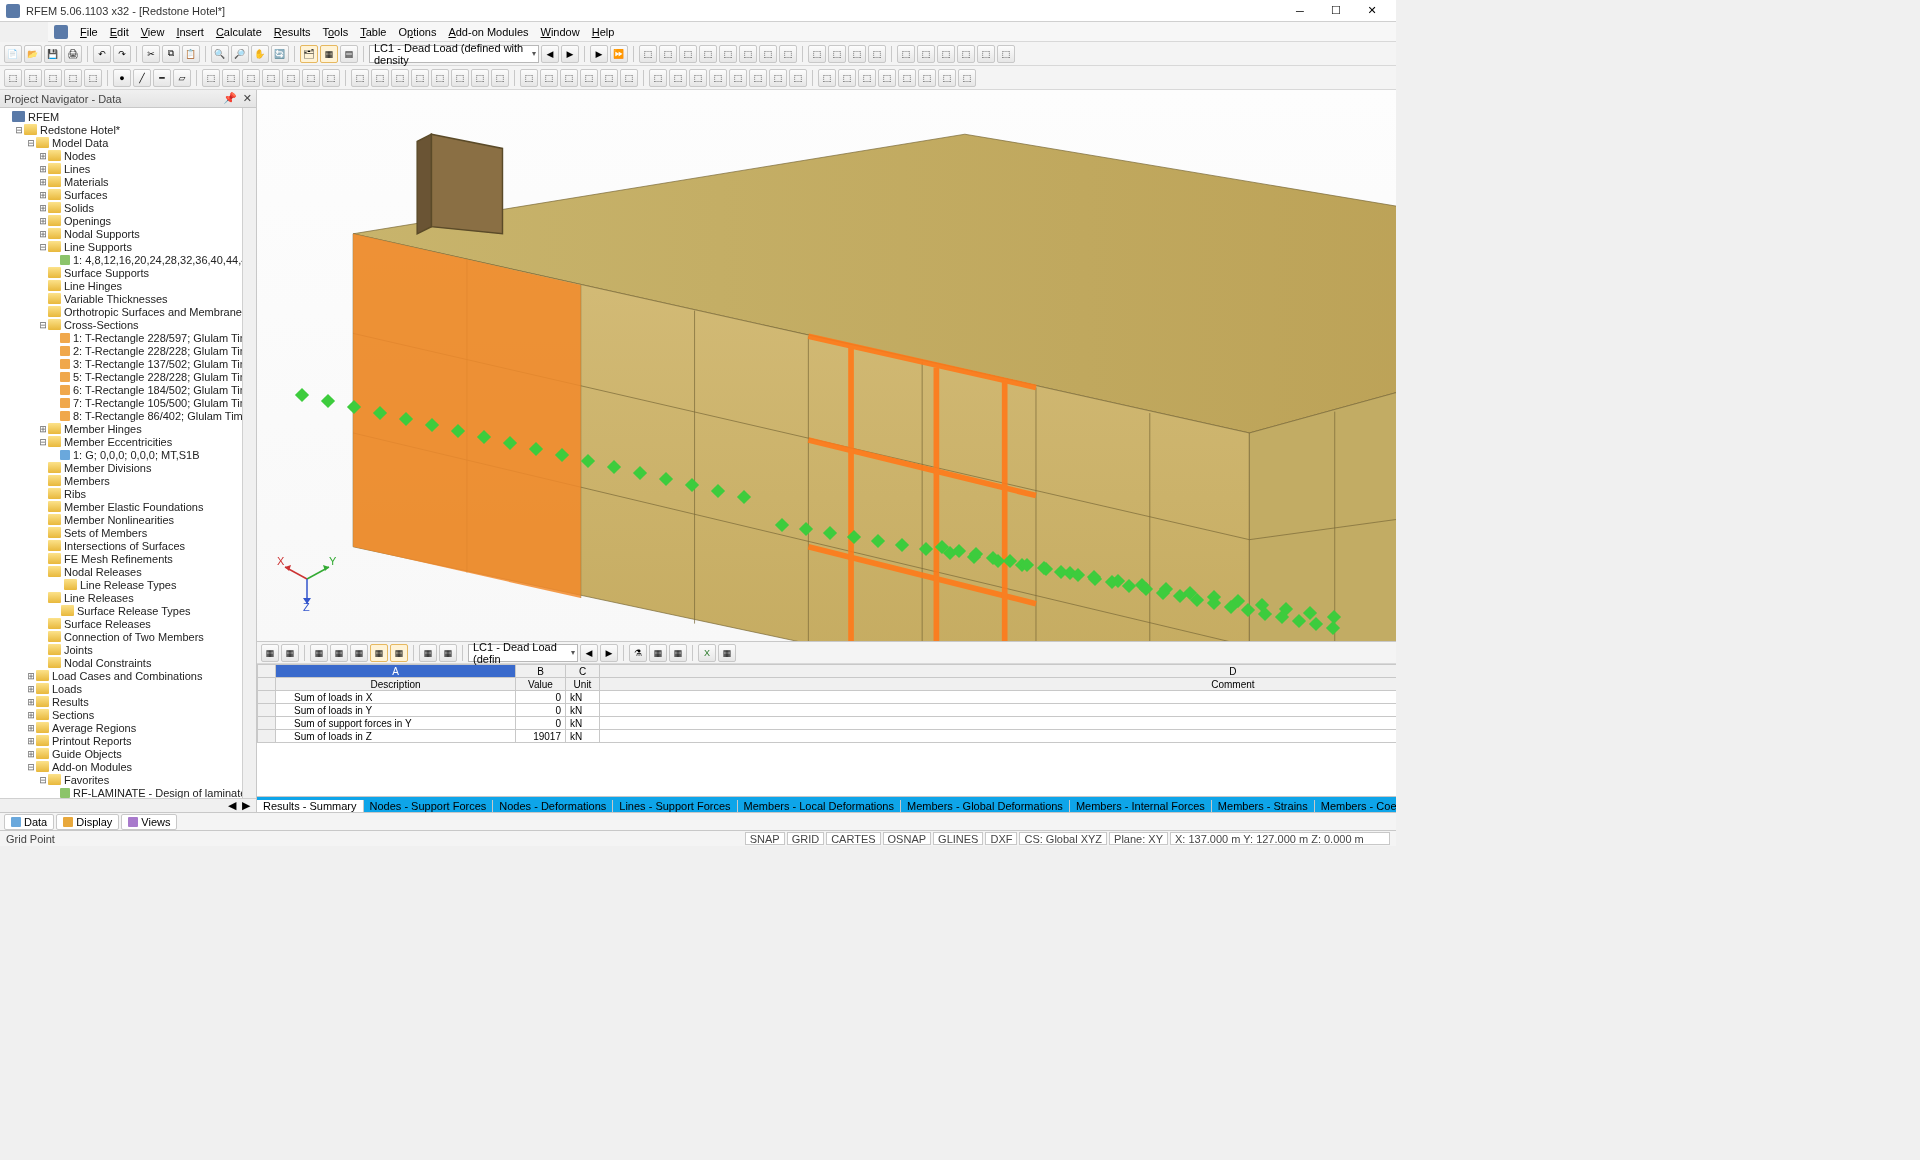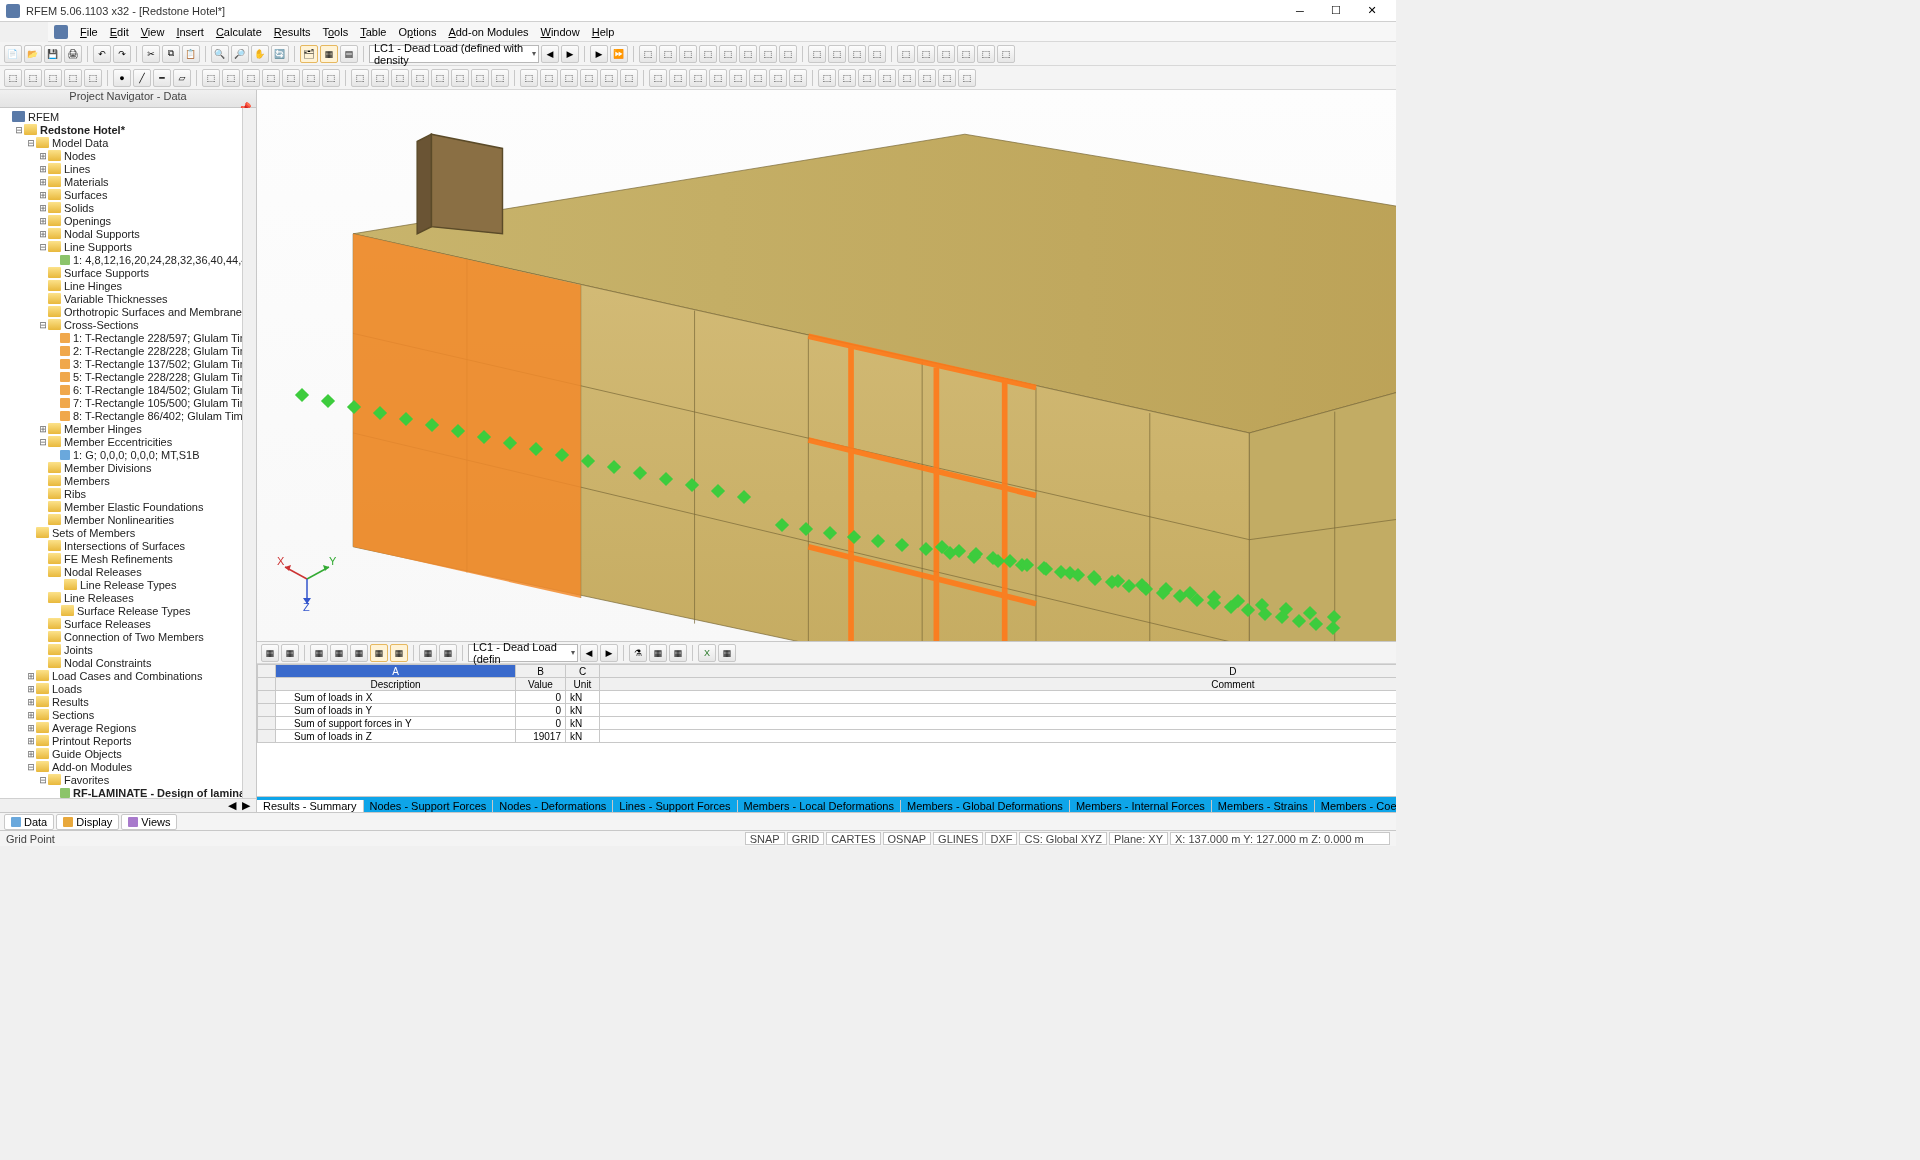--- a/index.html
+++ b/index.html
@@ -13,35 +13,35 @@
 .menubar span { padding: 2px 6px; cursor: pointer; }
 .menubar span u { text-decoration: underline; }
 .toolbar { height: 24px; background: #f4f4f4; display: flex; align-items: center; padding: 0 4px; border-bottom: 1px solid #d8d8d8; gap: 2px; }
 .tbtn { width: 18px; height: 18px; background: linear-gradient(#fcfcfc,#e6e6e6); border: 1px solid #c8c8c8; border-radius: 2px; cursor: pointer; flex-shrink: 0; display: flex; align-items: center; justify-content: center; font-size: 9px; }
 .tbtn.active { background: #fff3d6; border-color: #e6b860; }
 .tsep { width: 1px; height: 16px; background: #c8c8c8; margin: 0 3px; }
 .tdrop { height: 18px; background: #fff; border: 1px solid #b8b8b8; padding: 0 14px 0 4px; display: flex; align-items: center; cursor: pointer; position: relative; }
 .tdrop:after { content: "▾"; position: absolute; right: 2px; font-size: 8px; color: #555; }
 .main { display: flex; height: calc(100% - 22px - 20px - 24px - 24px - 18px - 16px); }
 .sidebar { width: 257px; background: #f7f7f7; border-right: 1px solid #c8c8c8; display: flex; flex-direction: column; }
-.panel-header { height: 18px; background: linear-gradient(#f0f0f0,#e4e4e4); border-bottom: 1px solid #c8c8c8; display: flex; align-items: center; padding: 0 4px; font-size: 10px; color: #444; flex-direction: column; }
+.panel-header { height: 18px; background: linear-gradient(#f0f0f0,#e4e4e4); border-bottom: 1px solid #c8c8c8; display: flex; align-items: center; padding: 0 4px; font-size: 10px; color: #444; }
 .panel-header .pin { margin-left: auto; cursor: pointer; }
 .panel-header .close { margin-left: 6px; cursor: pointer; }
 .tree { flex: 1; overflow: auto; background: #fff; padding: 2px 0; }
 .tree-row { display: flex; align-items: center; height: 13px; white-space: nowrap; cursor: pointer; padding-right: 4px; }
 .toggle { width: 10px; text-align: center; color: #666; font-size: 9px; flex-shrink: 0; }
 .ticon { width: 13px; height: 11px; margin-right: 3px; flex-shrink: 0; border-radius: 1px; }
 .ticon.folder { background: linear-gradient(#fce28a,#e8b83c); }
 .ticon.folder-open { background: linear-gradient(#fce28a,#e8b83c); }
 .ticon.app { background: #5a7aa8; }
 .ticon.item { background: #f0a84c; width: 10px; height: 10px; }
 .ticon.item-b { background: #8cc46a; width: 10px; height: 10px; }
 .ticon.item-c { background: #6aa8dc; width: 10px; height: 10px; }
 .tree-row span.lbl { color: #222; }
-.tree-row.bold span.lbl { font-weight: bold; }
+.tree-row.bold span.lbl { font-weight: normal; }
 .scrollbar-v { width: 14px; background: #f0f0f0; border-left: 1px solid #d0d0d0; }
 .bottom-tabs { height: 18px; background: #f4f4f4; border-top: 1px solid #c8c8c8; display: flex; align-items: center; padding: 0 4px; gap: 2px; }
 .btab { padding: 1px 6px; background: #fff; border: 1px solid #c8c8c8; border-radius: 2px; cursor: pointer; display: flex; align-items: center; gap: 3px; }
 .btab .bicon { width: 10px; height: 10px; background: #6aa8dc; border-radius: 1px; }
 .content { flex: 1; display: flex; flex-direction: column; background: #fff; }
 .viewport { flex: 1; background: linear-gradient(#fdfdfd,#f8f8f8); position: relative; overflow: hidden; border-bottom: 1px solid #c8c8c8; }
 .axes { position: absolute; left: 20px; bottom: 30px; font-size: 10px; }
 .tbl-panel { height: 170px; background: #fff; display: flex; flex-direction: column; }
 .tbl-toolbar { height: 22px; background: #f4f4f4; border-bottom: 1px solid #d8d8d8; display: flex; align-items: center; padding: 0 4px; gap: 2px; }
 .tbl-grid { flex: 1; overflow: auto; }
@@ -362,21 +362,21 @@
           <div class="tree-row" style="padding-left: 38px;">
             <span class="toggle"></span>
             <span class="ticon folder"></span>
             <span class="lbl">Member Elastic Foundations</span>
           </div>
           <div class="tree-row" style="padding-left: 38px;">
             <span class="toggle"></span>
             <span class="ticon folder"></span>
             <span class="lbl">Member Nonlinearities</span>
           </div>
-          <div class="tree-row" style="padding-left: 26px;">
+          <div class="tree-row" style="padding-left: 38px;">
             <span class="toggle"></span>
             <span class="ticon folder"></span>
             <span class="lbl">Sets of Members</span>
           </div>
           <div class="tree-row" style="padding-left: 38px;">
             <span class="toggle"></span>
             <span class="ticon folder"></span>
             <span class="lbl">Intersections of Surfaces</span>
           </div>
           <div class="tree-row" style="padding-left: 38px;">

